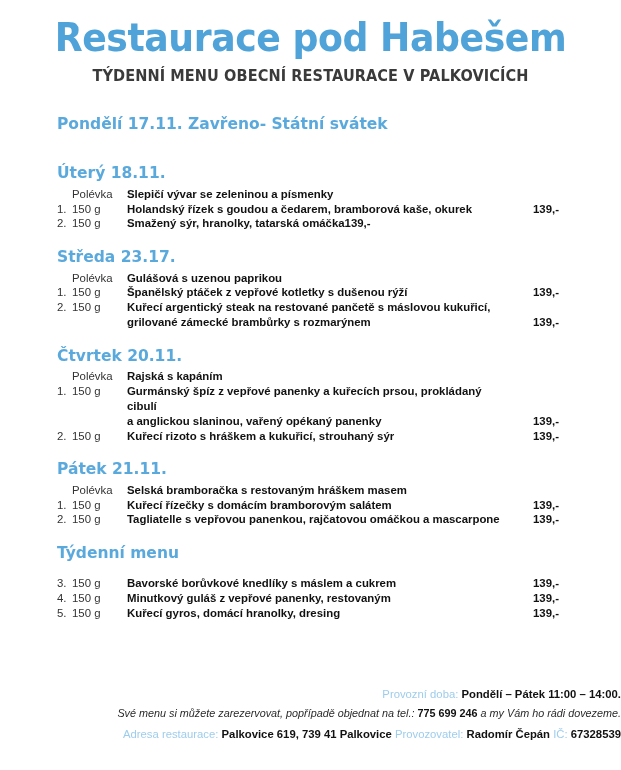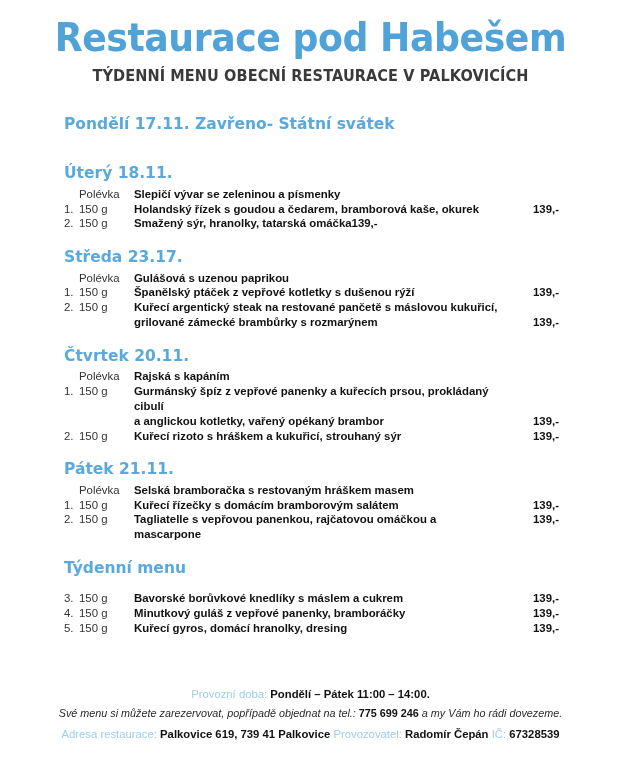--- a/index.html
+++ b/index.html
@@ -43,22 +43,23 @@
     font-size: 16.5px;
     font-weight: bold;
     margin: 9px 0 0 0;
     letter-spacing: 0.1px;
     font-family: "DejaVu Sans", sans-serif;
     transform: scaleX(0.88);
   }
 
   
   .content {
-    padding: 0 62px 0 64px;
+    padding: 0 62px 0 29px;
     margin-top: 30px;
+    margin-left: 28px;
   }
 
   .day-block {
     margin-bottom: 0;
   }
   .day-heading {
     color: #5aa9dd;
     font-size: 15.5px;
     font-weight: bold;
     margin: 0 0 3px 0;
@@ -122,21 +123,21 @@
     margin: 0 0 14px 0;
     font-family: "DejaVu Sans", sans-serif;
   }
 
   
   .footer {
     position: absolute;
     left: 0;
     right: 0;
     bottom: 24px;
-    text-align: center;
+    text-align: right;
     font-size: 11.3px;
   }
   .footer-line {
     margin: 0 0 4px 0;
     line-height: 1.45;
   }
   .lbl-blue {
     color: #9ecdec;
     font-weight: normal;
   }
@@ -237,21 +238,21 @@
             <span class="col-num">1.</span>
             <span class="col-weight">150 g</span>
             <span style="flex: 0 0 15px; width: 15px;"></span>
             <span class="col-desc">Gurmánský špíz z vepřové panenky a kuřecích prsou, prokládaný cibulí</span>
             <span class="col-price"></span>
           </div>
           <div class="row">
             <span class="col-num"></span>
             <span class="col-weight"></span>
             <span style="flex: 0 0 15px; width: 15px;"></span>
-            <span class="col-desc">a anglickou kotletky, vařený opékaný brambor</span>
+            <span class="col-desc">a anglickou slaninou, vařený opékaný panenky</span>
             <span class="col-price">139,-</span>
           </div>
           <div class="row">
             <span class="col-num">2.</span>
             <span class="col-weight">150 g</span>
             <span style="flex: 0 0 15px; width: 15px;"></span>
             <span class="col-desc">Kuřecí rizoto s hráškem a kukuřicí, strouhaný sýr</span>
             <span class="col-price">139,-</span>
           </div>
         </div>
@@ -288,21 +289,21 @@
           <span class="col-num">3.</span>
           <span class="col-weight">150 g</span>
           <span style="flex: 0 0 15px; width: 15px;"></span>
           <span class="col-desc">Bavorské borůvkové knedlíky s máslem a cukrem</span>
           <span class="col-price">139,-</span>
         </div>
         <div class="row">
           <span class="col-num">4.</span>
           <span class="col-weight">150 g</span>
           <span style="flex: 0 0 15px; width: 15px;"></span>
-          <span class="col-desc">Minutkový guláš z vepřové panenky, bramboráčky</span>
+          <span class="col-desc">Minutkový guláš z vepřové panenky, restovaným</span>
           <span class="col-price">139,-</span>
         </div>
         <div class="row">
           <span class="col-num">5.</span>
           <span class="col-weight">150 g</span>
           <span style="flex: 0 0 15px; width: 15px;"></span>
           <span class="col-desc">Kuřecí gyros, domácí hranolky, dresing</span>
           <span class="col-price">139,-</span>
         </div>
       </div>

